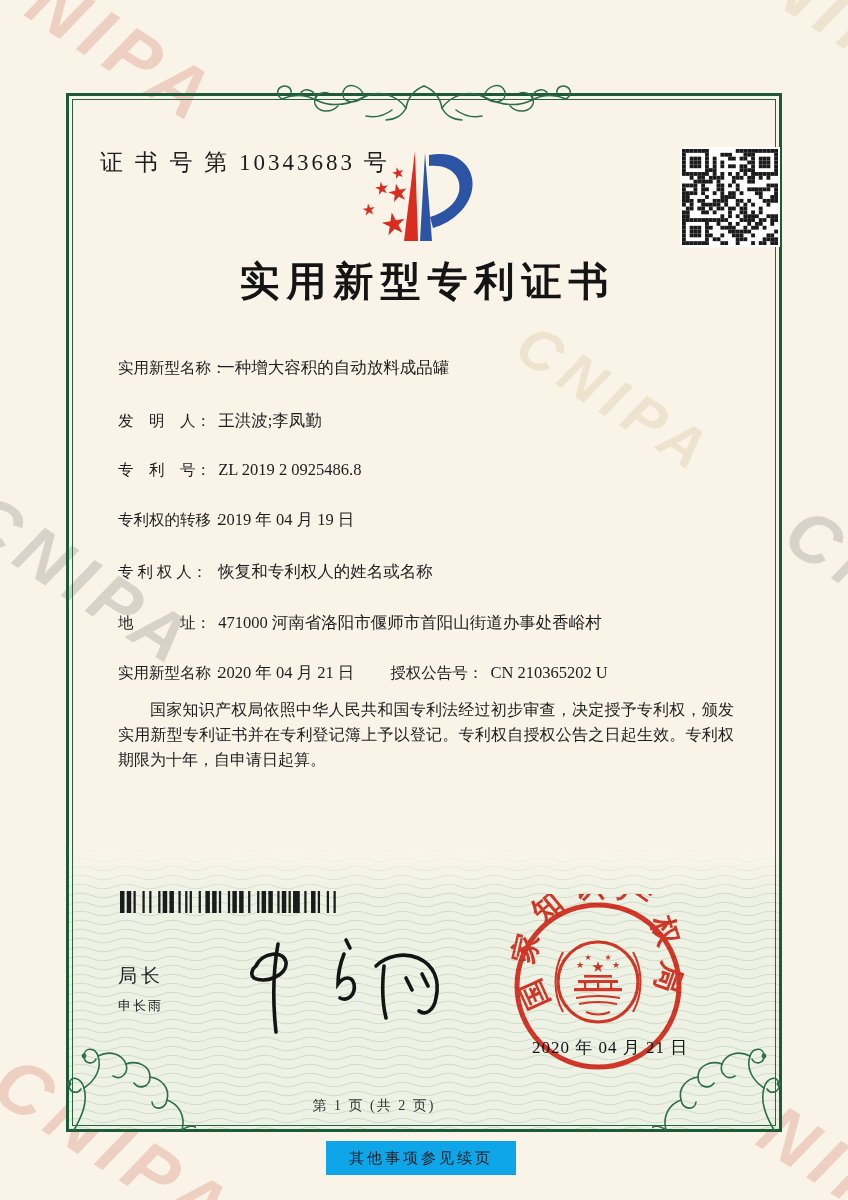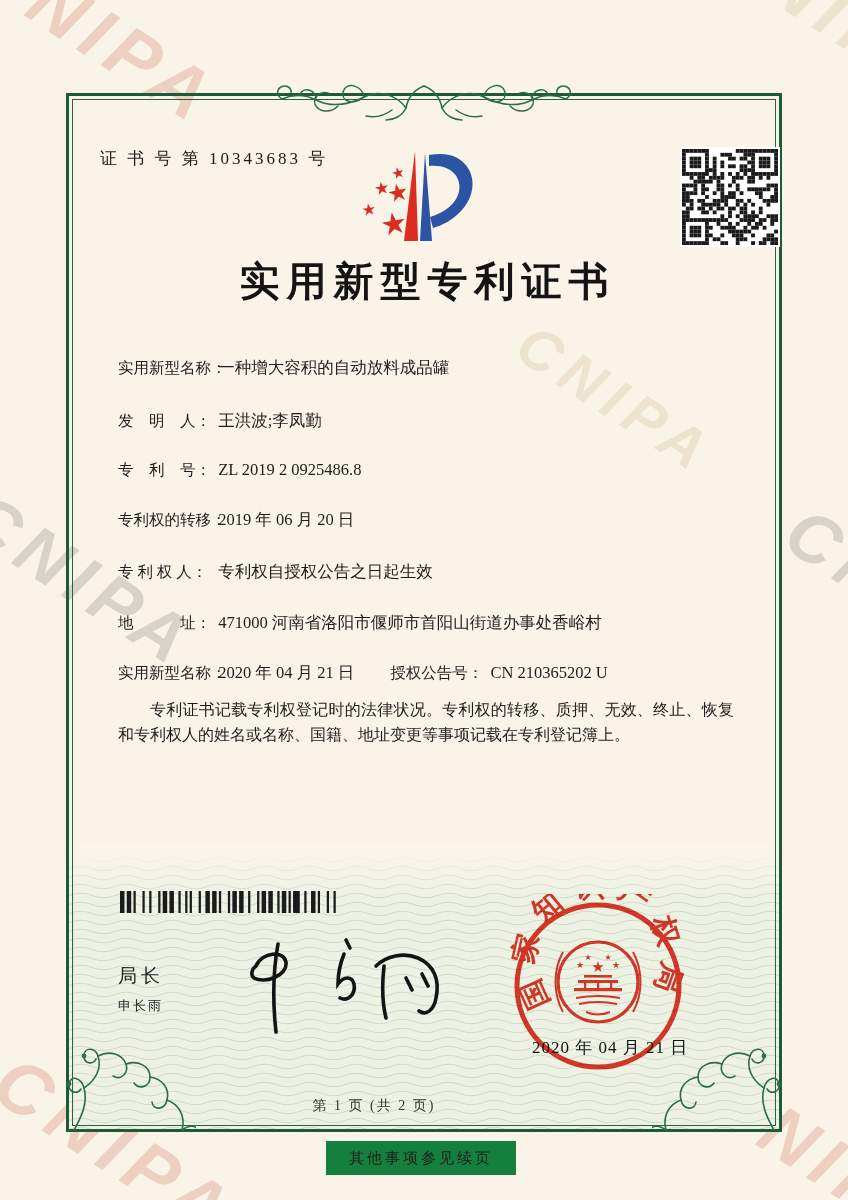--- a/index.html
+++ b/index.html
@@ -18,41 +18,41 @@
   .wm-pink{color:rgba(210,125,105,.30)}
   .wm-tan{color:rgba(205,178,130,.26)}
   .wm-gray{color:rgba(150,147,138,.34)}
   
   .border-outer{left:66px;top:93px;width:716px;height:1039px;border:3px solid #1d5b38;box-sizing:border-box;z-index:1}
   .border-inner{left:72px;top:99px;width:704px;height:1027px;border:1px solid #256340;box-sizing:border-box;z-index:1}
   .guilloche{left:69px;top:846px;z-index:1}
   .orn{z-index:2}
   .content{z-index:3}
   
-  .certno{left:100px;top:147px;font-size:17px;letter-spacing:3px;color:#1c1c1c}
+  .certno{left:100px;top:147px;font-size:23px;letter-spacing:3px;color:#1c1c1c}
   .logo{left:352px;top:133px}
   .qr{left:680px;top:147px;background:#fff;padding:2px}
   .title{left:0;right:0;top:254px;text-align:center;font-size:40px;font-weight:bold;
          letter-spacing:7px;color:#141414;padding-left:7px}
   
   .row{left:118px;width:640px;font-size:16.5px;white-space:nowrap;color:#1d1d1d}
   .lab{display:inline-block;width:96px;font-size:15.5px;vertical-align:baseline}
   .w168{display:inline-block;width:168px}
   
   .paras{left:118px;top:697px;width:616px}
   .paras p{margin:0 0 5px 0;font-size:16px;line-height:25px;text-align:justify;text-indent:2em;color:#1d1d1d}
   
   .barcode{left:120px;top:891px}
   .official-title{left:118px;top:963px;font-size:19px;letter-spacing:4px}
   .official-name{left:118px;top:997px;font-size:13px;letter-spacing:2px}
   .signature{left:226px;top:936px}
   .seal{left:506px;top:894px;z-index:4;mix-blend-mode:multiply;opacity:.93}
   .seal-date{left:532px;top:1036px;font-size:17px;letter-spacing:1px;color:#111;z-index:5}
   .pagefoot{left:66px;top:1097px;width:616px;text-align:center;font-size:14px;letter-spacing:2px;color:#333;z-index:3}
-  .contbox{left:326px;top:1141px;width:190px;height:34px;background:#15803d;
+  .contbox{left:326px;top:1141px;width:190px;height:34px;background:#0ea5e9;
            text-align:center;line-height:34px;font-size:15px;letter-spacing:3px;color:#1d1d1d;z-index:3}
 </style>
 </head>
 <body>
 
 <div class="wm wm-pink" style="left:-38px;top:-10px;font-size:74px">CNIPA</div>
 <div class="wm wm-tan" style="left:700px;top:-30px;font-size:72px">CNIPA</div>
 <div class="wm wm-tan" style="left:505px;top:365px;font-size:58px">CNIPA</div>
 <div class="wm wm-gray" style="left:-48px;top:540px;font-size:70px">CNIPA</div>
 <div class="wm wm-gray" style="left:772px;top:555px;font-size:70px">CNIPA</div>
@@ -462,39 +462,39 @@
 <div class="abs content row" style="top:410px">
   <span class="lab">发　明　人：</span>
   <span class="val">王洪波;李凤勤</span>
 </div>
 <div class="abs content row" style="top:460px">
   <span class="lab">专　利　号：</span>
   <span class="val">ZL 2019 2 0925486.8</span>
 </div>
 <div class="abs content row" style="top:509px">
   <span class="lab">专利权的转移：</span>
-  <span class="val">2019 年 06 月 20 日</span>
+  <span class="val">2019 年 04 月 19 日</span>
 </div>
 <div class="abs content row" style="top:561px">
   <span class="lab">专 利 权 人：</span>
-  <span class="val">专利权自授权公告之日起生效</span>
+  <span class="val">恢复和专利权人的姓名或名称</span>
 </div>
 <div class="abs content row" style="top:612px">
   <span class="lab">地　　　址：</span>
   <span class="val">471000 河南省洛阳市偃师市首阳山街道办事处香峪村</span>
 </div>
 <div class="abs content row" style="top:662px">
   <span class="lab">实用新型名称：</span>
   <span class="val w168">2020 年 04 月 21 日</span>
   <span class="lab">授权公告号：</span>
   <span class="val">CN 210365202 U</span>
 </div>
 
 <div class="abs content paras">
-  <p>专利证书记载专利权登记时的法律状况。专利权的转移、质押、无效、终止、恢复和专利权人的姓名或名称、国籍、地址变更等事项记载在专利登记簿上。</p>
+  <p>国家知识产权局依照中华人民共和国专利法经过初步审查，决定授予专利权，颁发实用新型专利证书并在专利登记簿上予以登记。专利权自授权公告之日起生效。专利权期限为十年，自申请日起算。</p>
 </div>
 
 <svg id="barcode-svg" class="abs content barcode" width="218" height="22">
     <rect x="0.00" y="0" width="4.49" height="22" fill="#1b1b1b"></rect>
     <rect x="6.74" y="0" width="4.49" height="22" fill="#1b1b1b"></rect>
     <rect x="13.48" y="0" width="2.25" height="22" fill="#1b1b1b"></rect>
     <rect x="22.47" y="0" width="2.25" height="22" fill="#1b1b1b"></rect>
     <rect x="29.22" y="0" width="2.25" height="22" fill="#1b1b1b"></rect>
     <rect x="38.21" y="0" width="2.25" height="22" fill="#1b1b1b"></rect>
     <rect x="42.70" y="0" width="4.49" height="22" fill="#1b1b1b"></rect>

